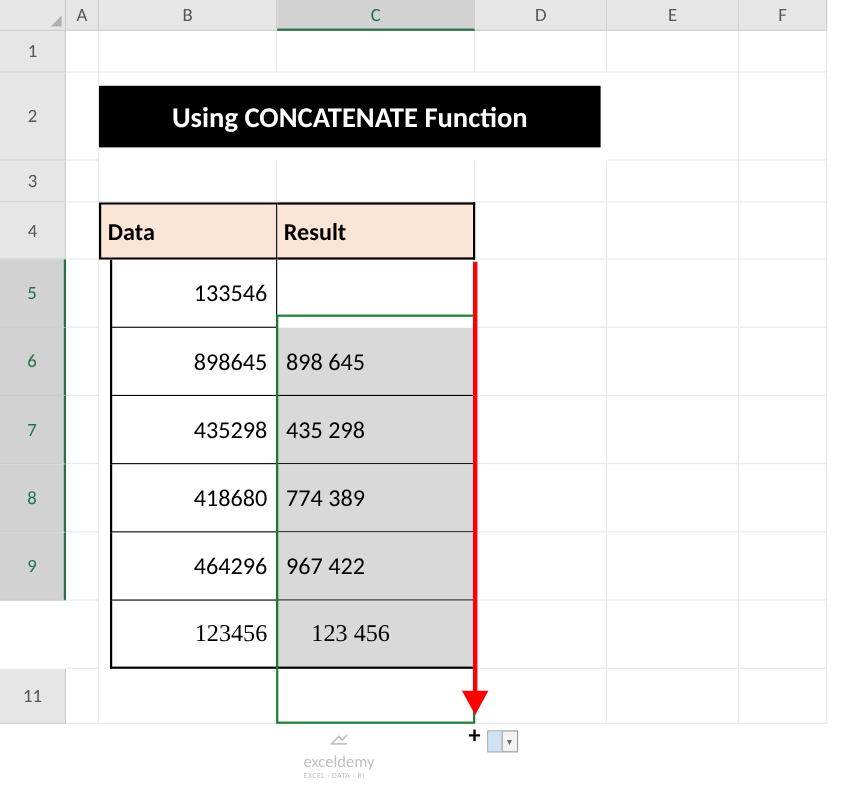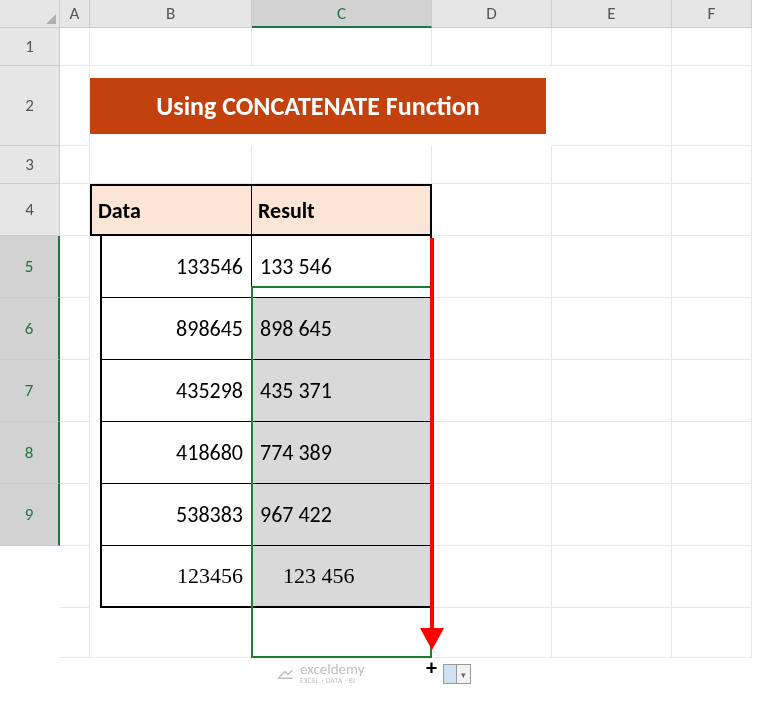--- a/index.html
+++ b/index.html
@@ -70,21 +70,21 @@
     border-bottom: 1px solid #e8e8e8;
     display: flex;
     align-items: center;
     font-size: 22px;
     padding: 0 6px;
   }
   
   .title-banner {
     grid-column: 3 / 6;
     grid-row: 3;
-    background: #c2410c;
+    background: #000000;
     color: #ffffff;
     font-size: 26px;
     font-weight: bold;
     display: flex;
     align-items: center;
     justify-content: center;
     margin: 12px 6px 12px 0;
   }
   
   .tbl-hdr {
@@ -177,20 +177,21 @@
   
   .watermark {
     position: absolute;
     left: 276px;
     top: 662px;
     font-size: 15px;
     color: #c0c0c0;
     display: flex;
     align-items: center;
     gap: 6px;
+    flex-direction: column;
   }
   .watermark .wtext {
     display: flex;
     flex-direction: column;
     line-height: 1;
   }
   .watermark .wsub { font-size: 7px; letter-spacing: 0.5px; }
 </style>
 </head>
 <body>
@@ -232,64 +233,64 @@
   <div class="cell" style="grid-column:2;grid-row:5;"></div>
   <div class="tbl-hdr last" style="grid-column:4;grid-row:5;">Result</div>
   <div class="tbl-hdr first" style="grid-column:3;grid-row:5;">Data</div>
   <div class="cell" style="grid-column:5;grid-row:5;"></div>
   <div class="cell" style="grid-column:6;grid-row:5;"></div>
   <div class="cell" style="grid-column:7;grid-row:5;"></div>
 
   <div class="row-header active" style="grid-column:1;grid-row:6;">5</div>
   <div class="cell" style="grid-column:2;grid-row:6;"></div>
   <div class="tbl-cell first numright" style="grid-column:3;grid-row:6;">133546</div>
-  <div class="tbl-cell last" style="grid-column:4;grid-row:6;background:#fff;">133 546</div>
   <div class="cell" style="grid-column:5;grid-row:6;"></div>
   <div class="cell" style="grid-column:6;grid-row:6;"></div>
   <div class="cell" style="grid-column:7;grid-row:6;"></div>
 
   <div class="row-header active" style="grid-column:1;grid-row:7;">6</div>
   <div class="cell" style="grid-column:2;grid-row:7;"></div>
   <div class="tbl-cell first numright" style="grid-column:3;grid-row:7;">898645</div>
   <div class="tbl-cell last fill-selected" style="grid-column:4;grid-row:7;">898 645</div>
   <div class="cell" style="grid-column:5;grid-row:7;"></div>
   <div class="cell" style="grid-column:6;grid-row:7;"></div>
   <div class="cell" style="grid-column:7;grid-row:7;"></div>
 
   <div class="row-header active" style="grid-column:1;grid-row:8;">7</div>
   <div class="cell" style="grid-column:2;grid-row:8;"></div>
   <div class="tbl-cell first numright" style="grid-column:3;grid-row:8;">435298</div>
-  <div class="tbl-cell last fill-selected" style="grid-column:4;grid-row:8;">435 371</div>
+  <div class="tbl-cell last fill-selected" style="grid-column:4;grid-row:8;">435 298</div>
   <div class="cell" style="grid-column:5;grid-row:8;"></div>
   <div class="cell" style="grid-column:6;grid-row:8;"></div>
   <div class="cell" style="grid-column:7;grid-row:8;"></div>
 
   <div class="row-header active" style="grid-column:1;grid-row:9;">8</div>
   <div class="cell" style="grid-column:2;grid-row:9;"></div>
   <div class="tbl-cell first numright" style="grid-column:3;grid-row:9;">418680</div>
   <div class="tbl-cell last fill-selected" style="grid-column:4;grid-row:9;">774 389</div>
   <div class="cell" style="grid-column:5;grid-row:9;"></div>
   <div class="cell" style="grid-column:6;grid-row:9;"></div>
   <div class="cell" style="grid-column:7;grid-row:9;"></div>
 
   <div class="row-header active" style="grid-column:1;grid-row:10;">9</div>
   <div class="cell" style="grid-column:2;grid-row:10;"></div>
-  <div class="tbl-cell first numright" style="grid-column:3;grid-row:10;">538383</div>
+  <div class="tbl-cell first numright" style="grid-column:3;grid-row:10;">464296</div>
   <div class="tbl-cell last fill-selected" style="grid-column:4;grid-row:10;">967 422</div>
   <div class="cell" style="grid-column:5;grid-row:10;"></div>
   <div class="cell" style="grid-column:6;grid-row:10;"></div>
   <div class="cell" style="grid-column:7;grid-row:10;"></div>
 
   <div class="cell" style="grid-column:2;grid-row:11;"></div>
   <div class="tbl-cell first numright bottom" style="grid-column:3;grid-row:11;">123456</div>
   <div class="tbl-cell last fill-selected bottom" style="grid-column:4;grid-row:11;padding-left:31px;">123 456</div>
   <div class="cell" style="grid-column:5;grid-row:11;"></div>
   <div class="cell" style="grid-column:6;grid-row:11;"></div>
   <div class="cell" style="grid-column:7;grid-row:11;"></div>
 
+  <div class="row-header" style="grid-column:1;grid-row:12;">11</div>
   <div class="cell" style="grid-column:2;grid-row:12;"></div>
   <div class="cell" style="grid-column:3;grid-row:12;"></div>
   <div class="cell" style="grid-column:4;grid-row:12;"></div>
   <div class="cell" style="grid-column:5;grid-row:12;"></div>
   <div class="cell" style="grid-column:6;grid-row:12;"></div>
   <div class="cell" style="grid-column:7;grid-row:12;"></div>
 </div>
 
 <div class="sel-overlay"></div>
 

